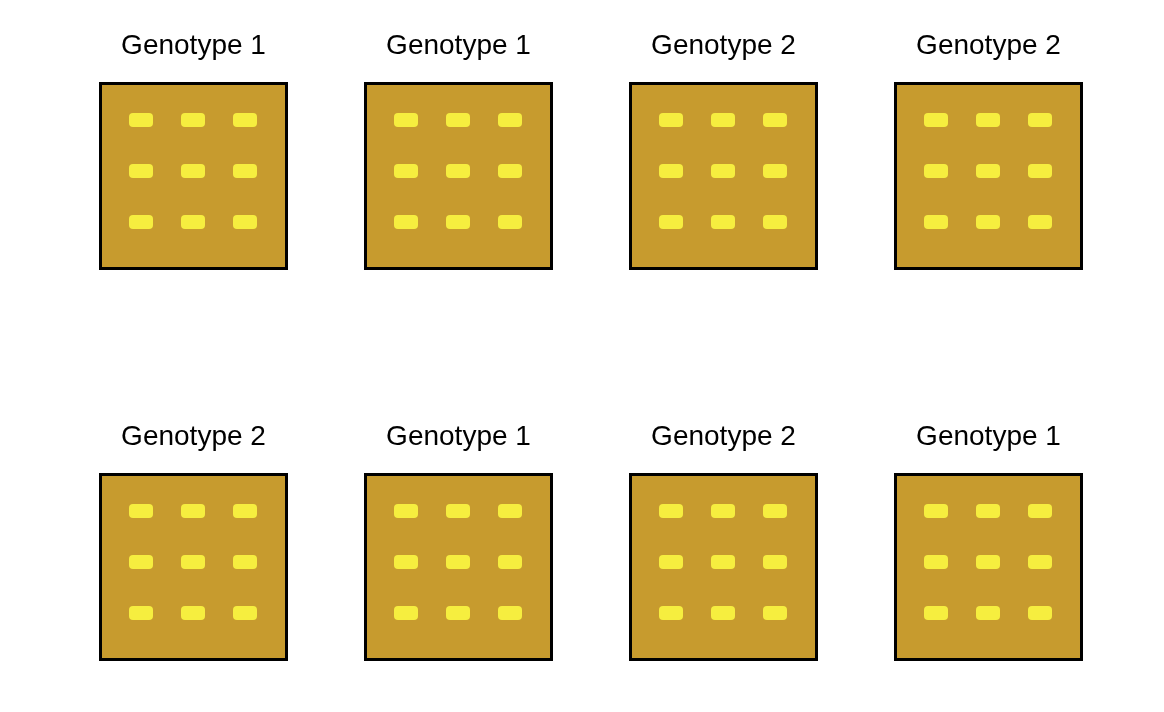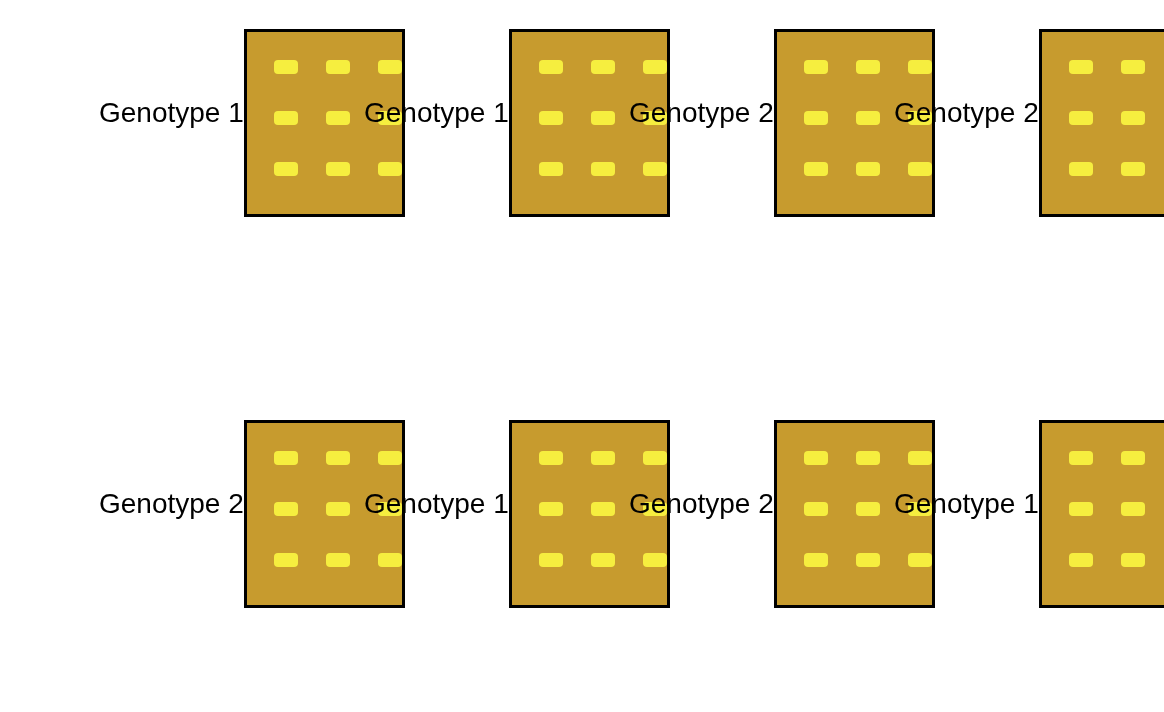--- a/index.html
+++ b/index.html
@@ -19,21 +19,21 @@
     position: absolute;
     left: 99px;
     display: flex;
     gap: 76px;
   }
   .plot-row.row-1 { top: 29px; }
   .plot-row.row-2 { top: 420px; }
   .panel {
     width: 189px;
     display: flex;
-    flex-direction: row;
+    flex-direction: column;
     align-items: center;
   }
   .panel-label {
     font-size: 28px;
     line-height: 32px;
     color: #000000;
     text-align: center;
     white-space: nowrap;
     margin-bottom: 21px;
   }

